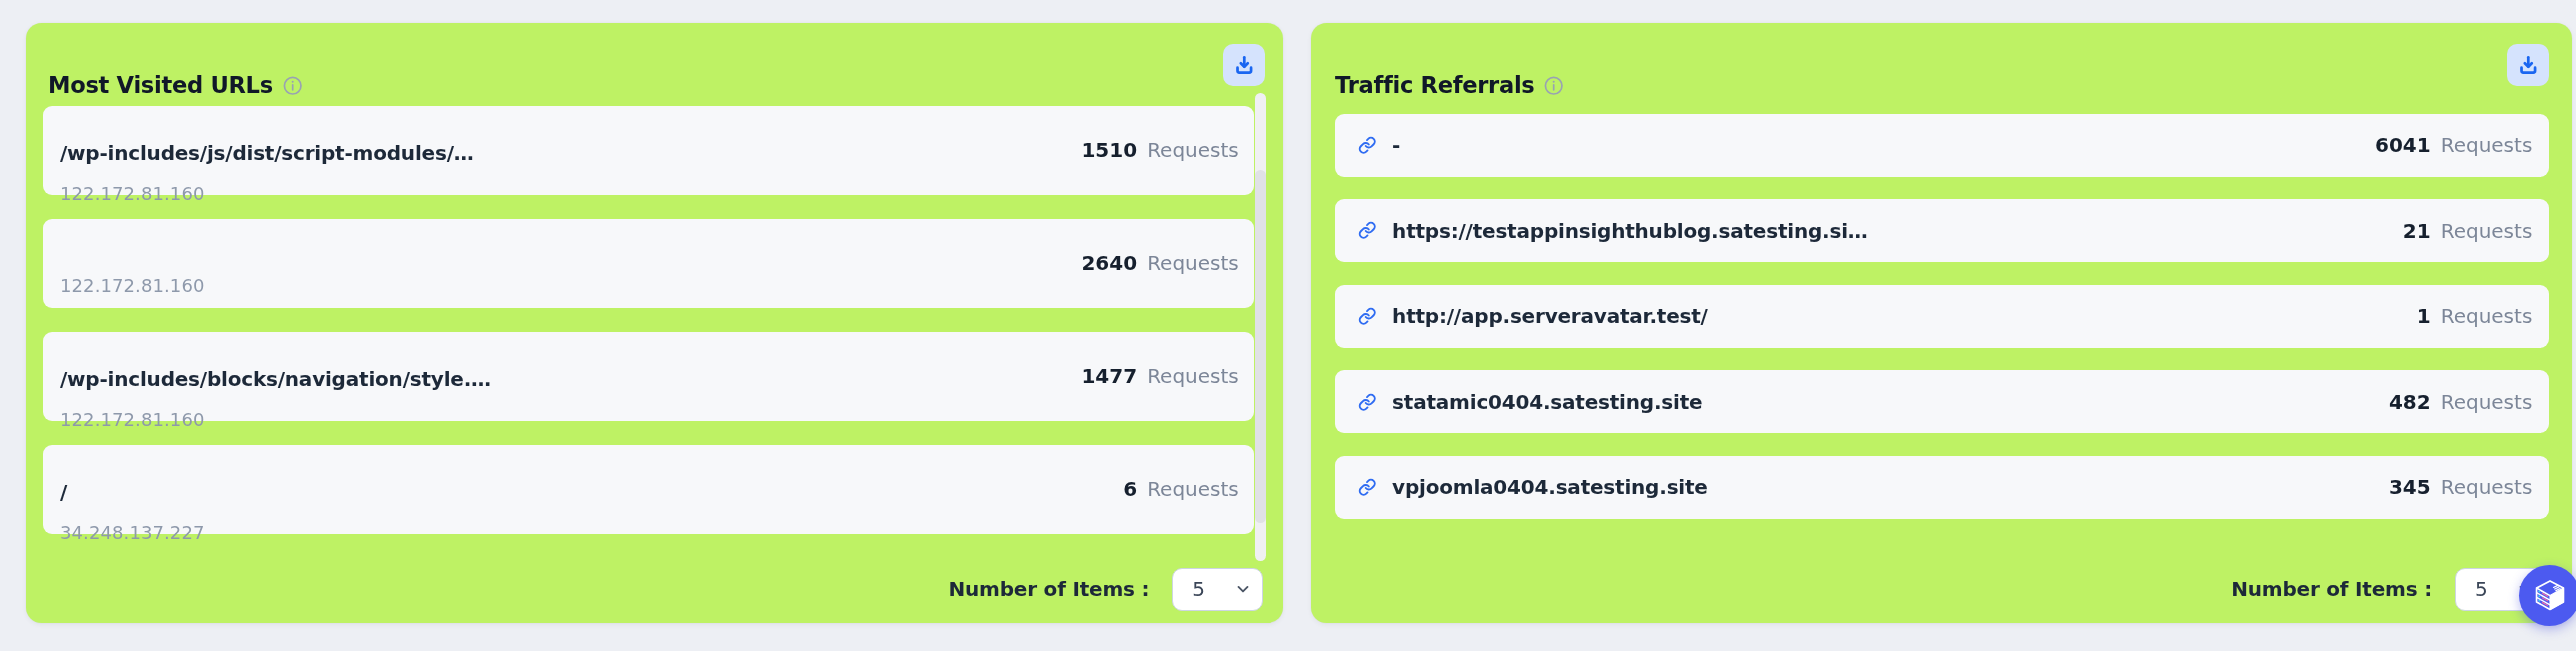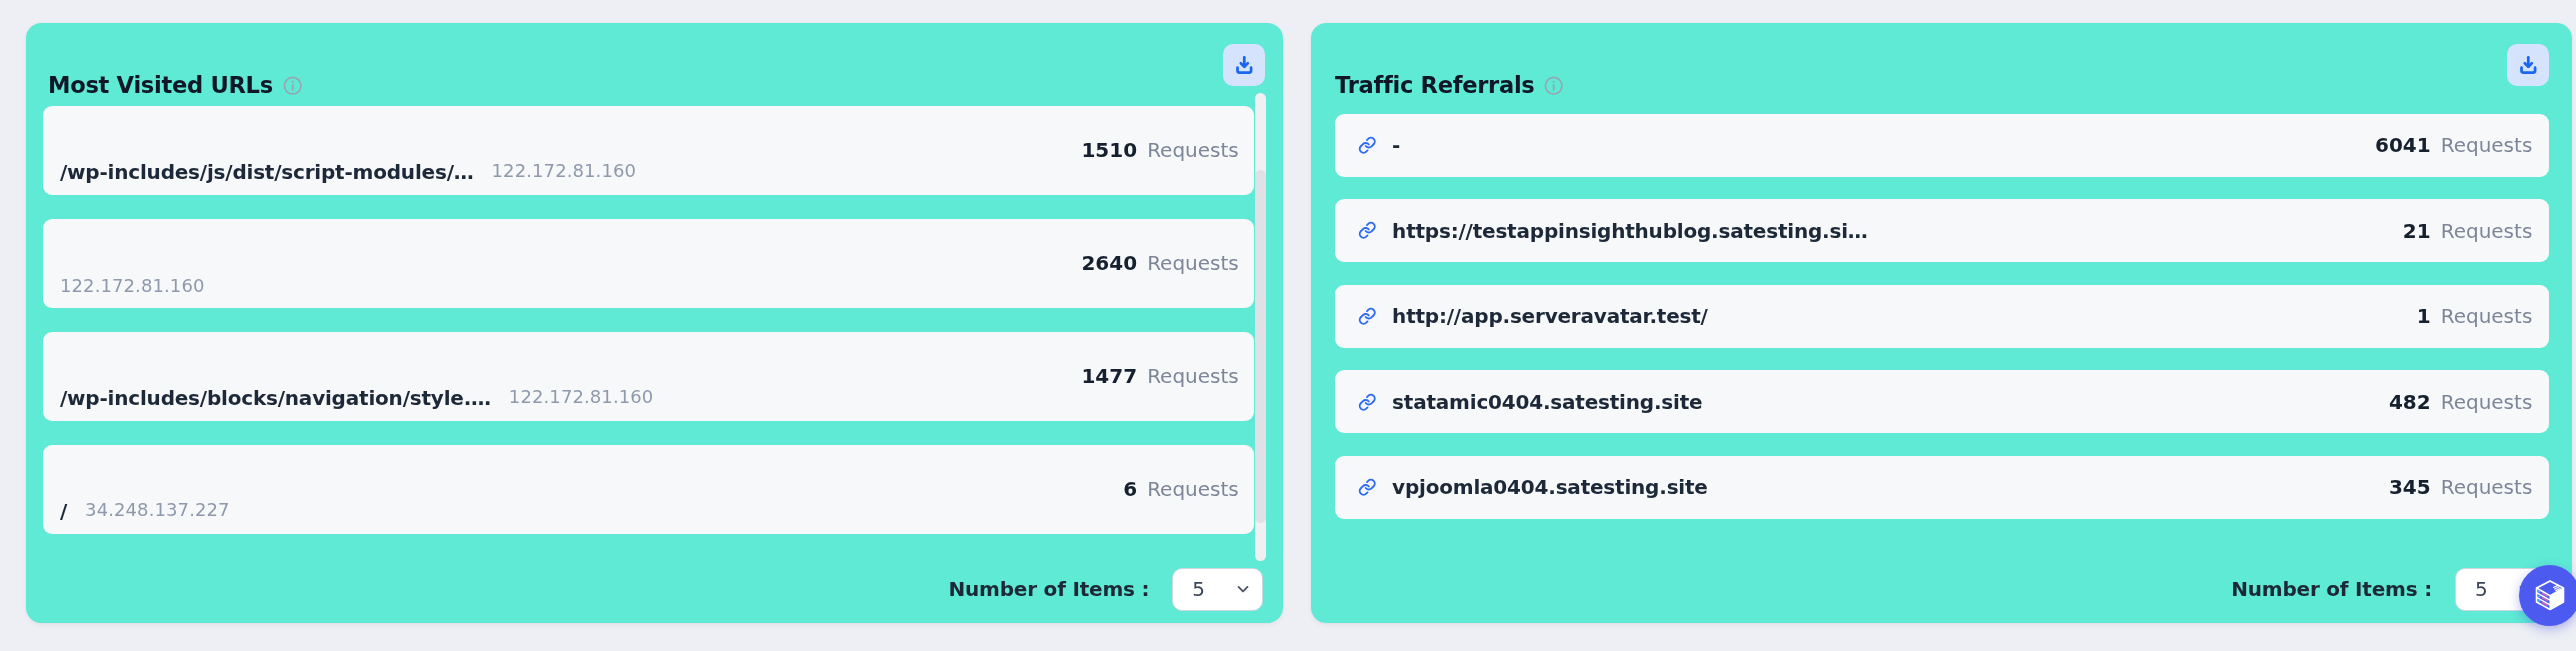--- a/index.html
+++ b/index.html
@@ -7,21 +7,21 @@
   body {
     background: #edeff4;
     font-family: "DejaVu Sans", "Liberation Sans", sans-serif;
     position: relative;
     color: #1d2939;
   }
   .panel {
     position: absolute;
     top: 22.6px;
     height: 600px;
-    background: #5eead4;
+    background: #bef264;
     border-radius: 15.5px;
     box-shadow: 0 1.2px 4.8px rgba(16,24,40,.05), 0 0 0 0.6px rgba(16,24,40,.025);
   }
   .panel.left  { left: 26px;  width: 1257px; }
   .panel.right { left: 1311px; width: 1261px; }
 
   .title-row {
     position: absolute; top: 49px; left: 22px;
     display: flex; align-items: center; gap: 9px;
   }
@@ -47,21 +47,21 @@
   .panel.left  .rows { top: 83px; width: 1211px; gap: 24px; }
   .panel.right .rows { top: 91px; left: 24px; width: 1214px; gap: 22.6px; }
 
   .row {
     background: #f7f8fa; border-radius: 9px;
     display: flex; align-items: center; justify-content: space-between;
   }
   .panel.left  .row { height: 89px; padding: 0 15.5px 0 16.7px; }
   .panel.right .row { height: 63px; padding: 0 16.7px 0 22.6px; }
 
-  .url-texts { display: flex; flex-direction: row; gap: 18px; margin-top: 44px; }
+  .url-texts { display: flex; flex-direction: column; gap: 18px; margin-top: 44px; }
   .url-text { font-size: 20px; font-weight: 600; color: #1d2939; letter-spacing: -0.2px; }
   .ip-text  { font-size: 18px; font-weight: 400; color: #8e99ab; letter-spacing: 0.1px; }
 
   .ref-left { display: flex; align-items: center; gap: 16px; }
   .link-ic { width: 18.5px; height: 18.5px; display: inline-flex; flex: none; }
   .link-ic svg { width: 100%; height: 100%; }
   .ref-text { font-size: 20px; font-weight: 600; color: #1d2939; letter-spacing: -0.2px; }
 
   .count { display: flex; align-items: baseline; gap: 10px; white-space: nowrap; }
   .count .num  { font-size: 20px; font-weight: 700; color: #16202e; }

